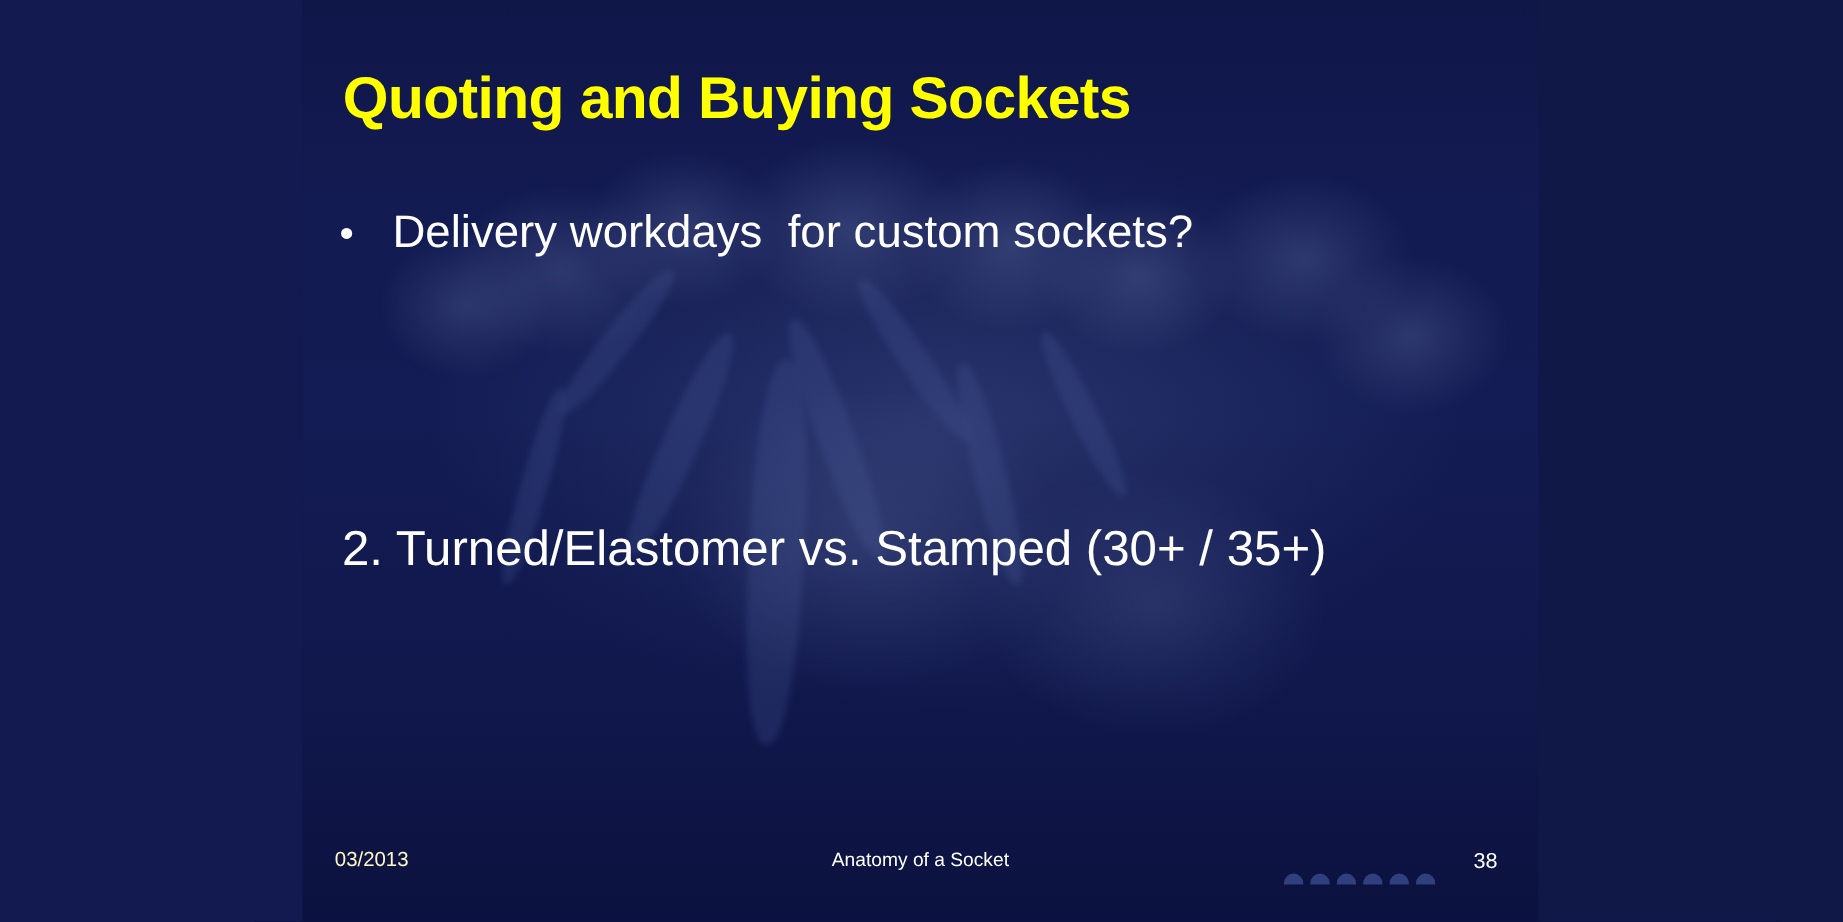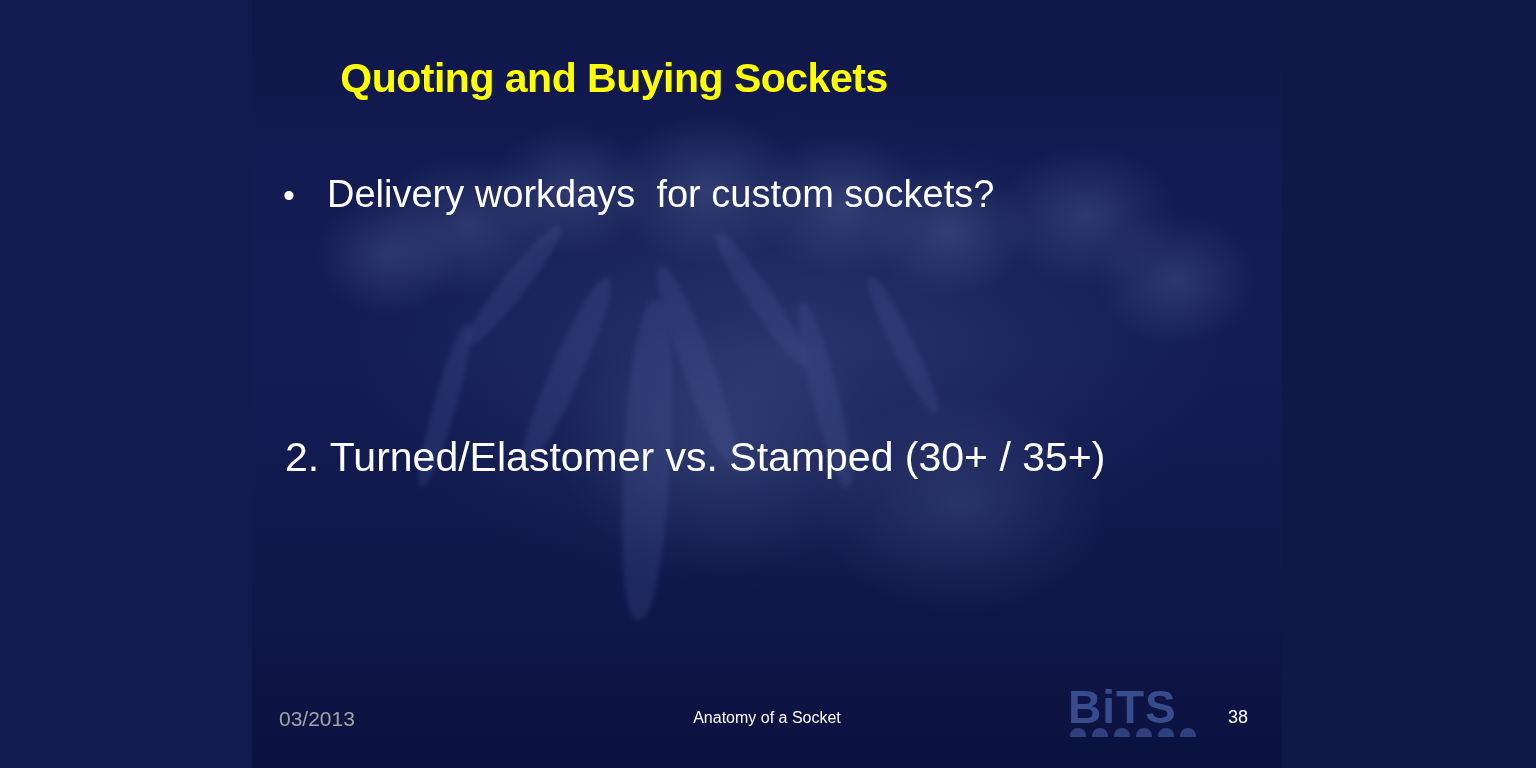--- a/index.html
+++ b/index.html
@@ -79,21 +79,21 @@
     border-radius: 50%;
   }
 
   
   .title {
     position: absolute;
     left: 0; top: 57px;
     width: 1228px;
     text-align: center;
     color: #ffff00;
-    font-size: 41px;
+    font-size: 49px;
     font-weight: bold;
     letter-spacing: -0.5px;
     line-height: 1.05;
     white-space: nowrap;
   }
 
   
   .bullet-row {
     position: absolute;
     left: 283px; top: 172px;
@@ -119,22 +119,22 @@
     font-size: 41px;
     line-height: 1.57;
     white-space: pre;
   }
   .num-item { display: block; }
 
   
   .footer-date {
     position: absolute;
     left: 279px; top: 708px;
-    color: #a3a3a3;
-    font-size: 21px;
+    color: #fef9c3;
+    font-size: 17px;
     line-height: 1;
   }
   .footer-center {
     position: absolute;
     left: 252px; top: 710px;
     width: 1030px;
     text-align: center;
     color: #ffffff;
     font-size: 16px;
     line-height: 1;
@@ -225,21 +225,20 @@
     
   </div>
 
   <div class="footer-date">03/2013</div>
 
   <div class="footer-center">Anatomy of a Socket</div>
 
   <div class="footer-page">38</div>
 
   <div class="logo-bits">
-    <span class="logo-text">BiTS</span>
     <span class="logo-dots">
       <i></i>
         <i></i>
         <i></i>
         <i></i>
         <i></i>
         <i></i>
     </span>
   </div>
 

